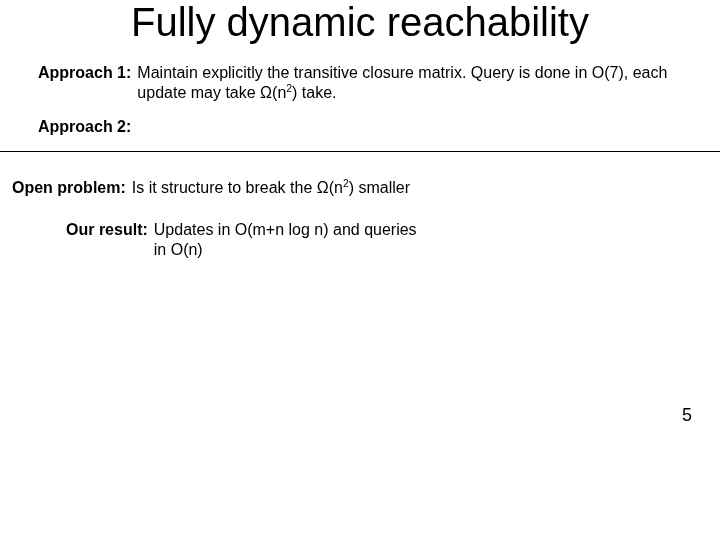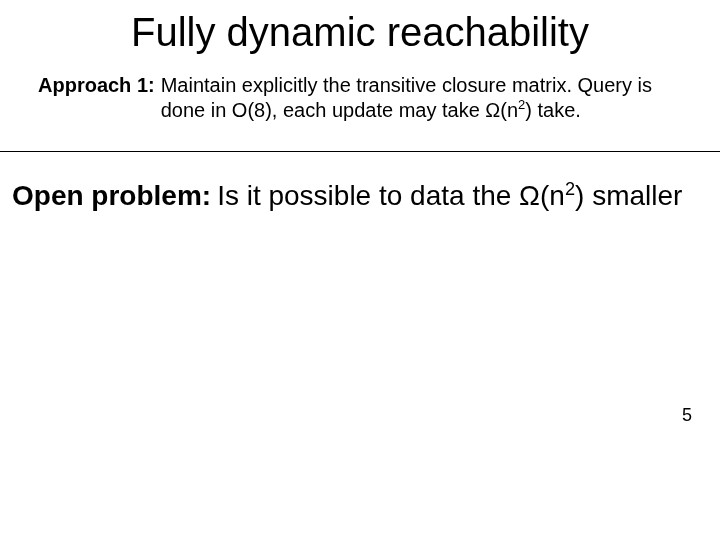--- a/index.html
+++ b/index.html
@@ -10,33 +10,32 @@
     background: #ffffff;
     font-family: Arial, Helvetica, sans-serif;
     color: #000000;
     overflow: hidden;
   }
   .slide {
     position: relative;
     width: 720px;
     height: 444px;
     box-sizing: border-box;
-    padding-top: 10px;
   }
   .title {
     text-align: center;
     font-size: 40px;
     font-weight: normal;
     margin: 0 0 18px 0;
     letter-spacing: 0px;
   }
   .block {
     display: flex;
     align-items: flex-start;
-    font-size: 20px;
+    font-size: 16px;
     line-height: 1.25;
     margin: 0 0 14px 0;
     padding: 0;
   }
   .label {
     font-weight: bold;
     white-space: nowrap;
   }
   .body {
     flex: 1;
@@ -48,21 +47,21 @@
   .a2 { padding-left: 38px; padding-right: 10px; }
   .a2 .label { margin-right: 6px; }
 
   .hr {
     border: 0;
     border-top: 1px solid #000;
     margin: 4px 0 26px 0;
     width: 100%;
   }
 
-  .op { padding-left: 12px; padding-right: 2px; font-size: 28px; }
+  .op { padding-left: 12px; padding-right: 2px; font-size: 16px; }
   .op .label { margin-right: 6px; }
 
   .our { padding-left: 66px; padding-right: 30px; margin-top: 22px;}
   .our .label { margin-right: 6px; }
 
   .sup {
     font-size: 0.65em;
     vertical-align: super;
     line-height: 0;
   }
@@ -76,32 +75,40 @@
 </head>
 <body>
 
 <div class="slide">
 
   <h1 class="title">Fully dynamic reachability</h1>
 
   <div class="block a1">
     <span class="label">Approach 1:</span>
     <span class="body">
-      <span>Maintain explicitly the transitive closure matrix. Query is done in O(8), each update may take </span><span>Ω</span><span>(n</span><span class="sup">2</span><span>) take.</span>
+      <span>Maintain explicitly the transitive closure matrix. Query is done in O(7), each update may take </span><span>Ω</span><span>(n</span><span class="sup">2</span><span>) take.</span>
     </span>
   </div>
 
   <div class="block a2">
+    <span class="label">Approach 2:</span>
   </div>
 
   <hr class="hr">
 
   <div class="block op">
     <span class="label">Open problem:</span>
     <span class="body">
-      <span>Is it possible to data the </span><span>Ω</span><span>(n</span><span class="sup">2</span><span>) smaller</span>
+      <span>Is it structure to break the </span><span>Ω</span><span>(n</span><span class="sup">2</span><span>) smaller</span>
     </span>
   </div>
 
+  <div class="block our">
+    <span class="label">Our result:</span>
+    <span class="body">
+      <span>Updates in O(m+n log n) and queries</span><br>
+      <span>in O(n)</span>
+    </span>
+  </div>
 
   <div class="pagenum">5</div>
 
 </div>
 
 </body></html>

